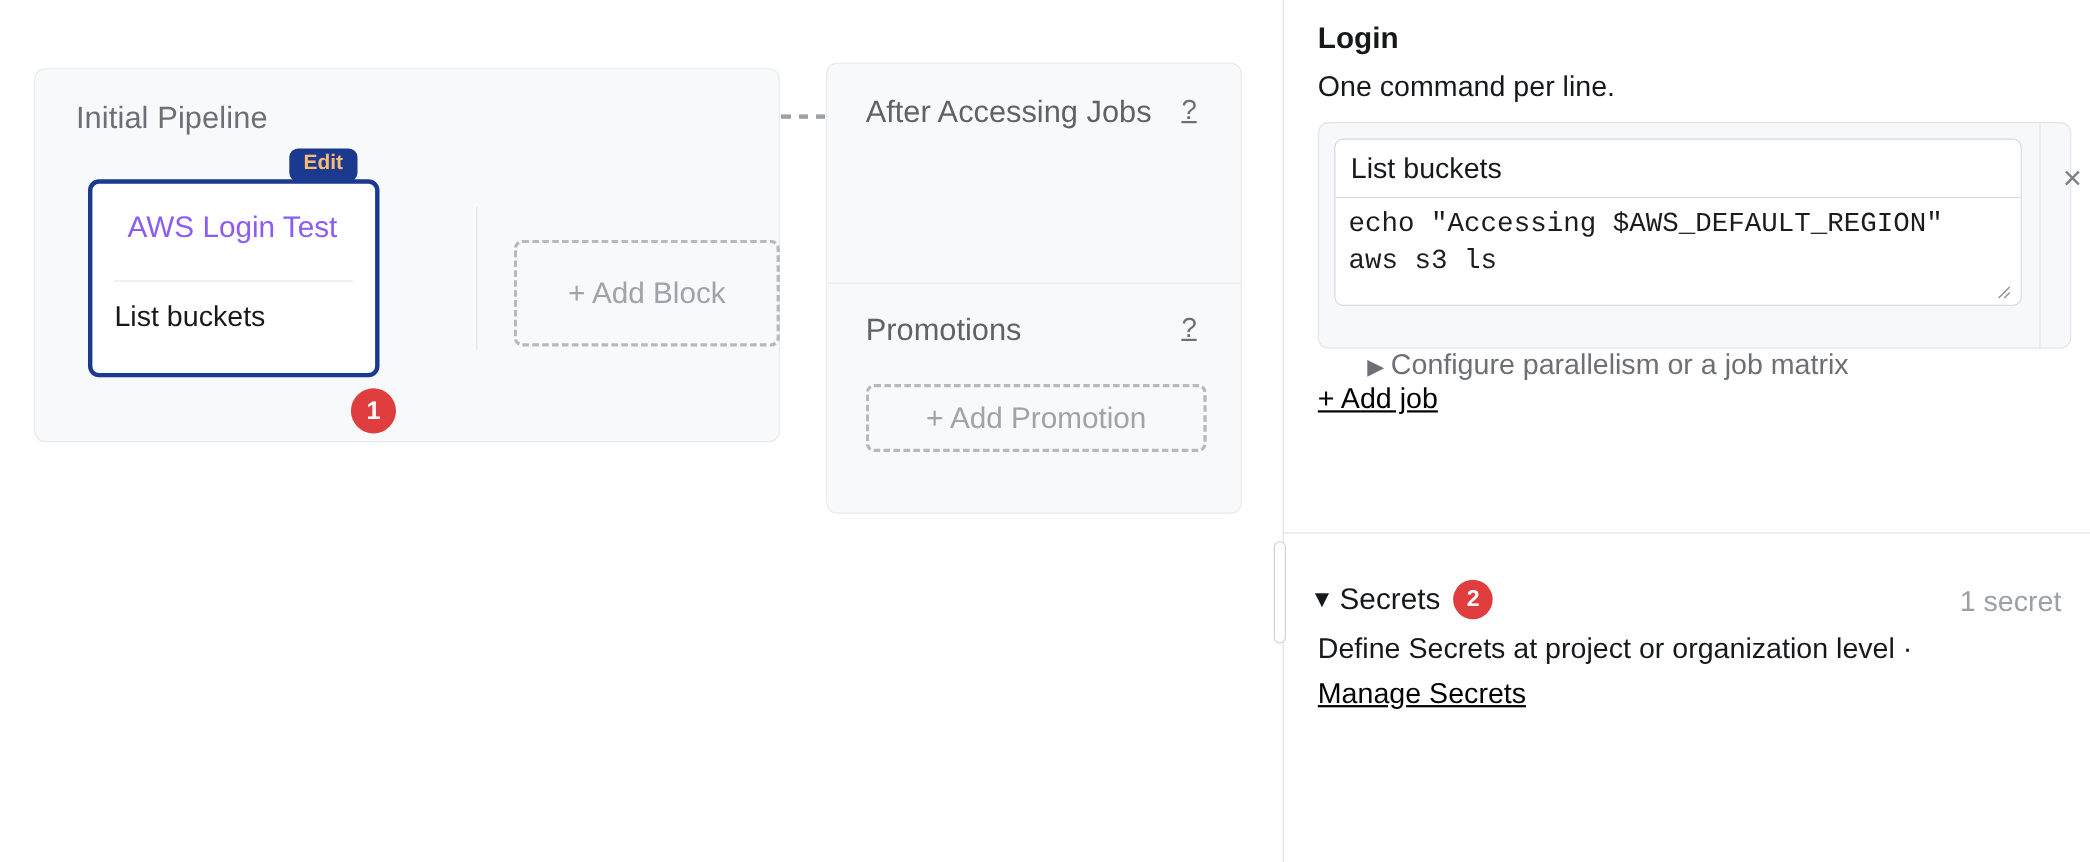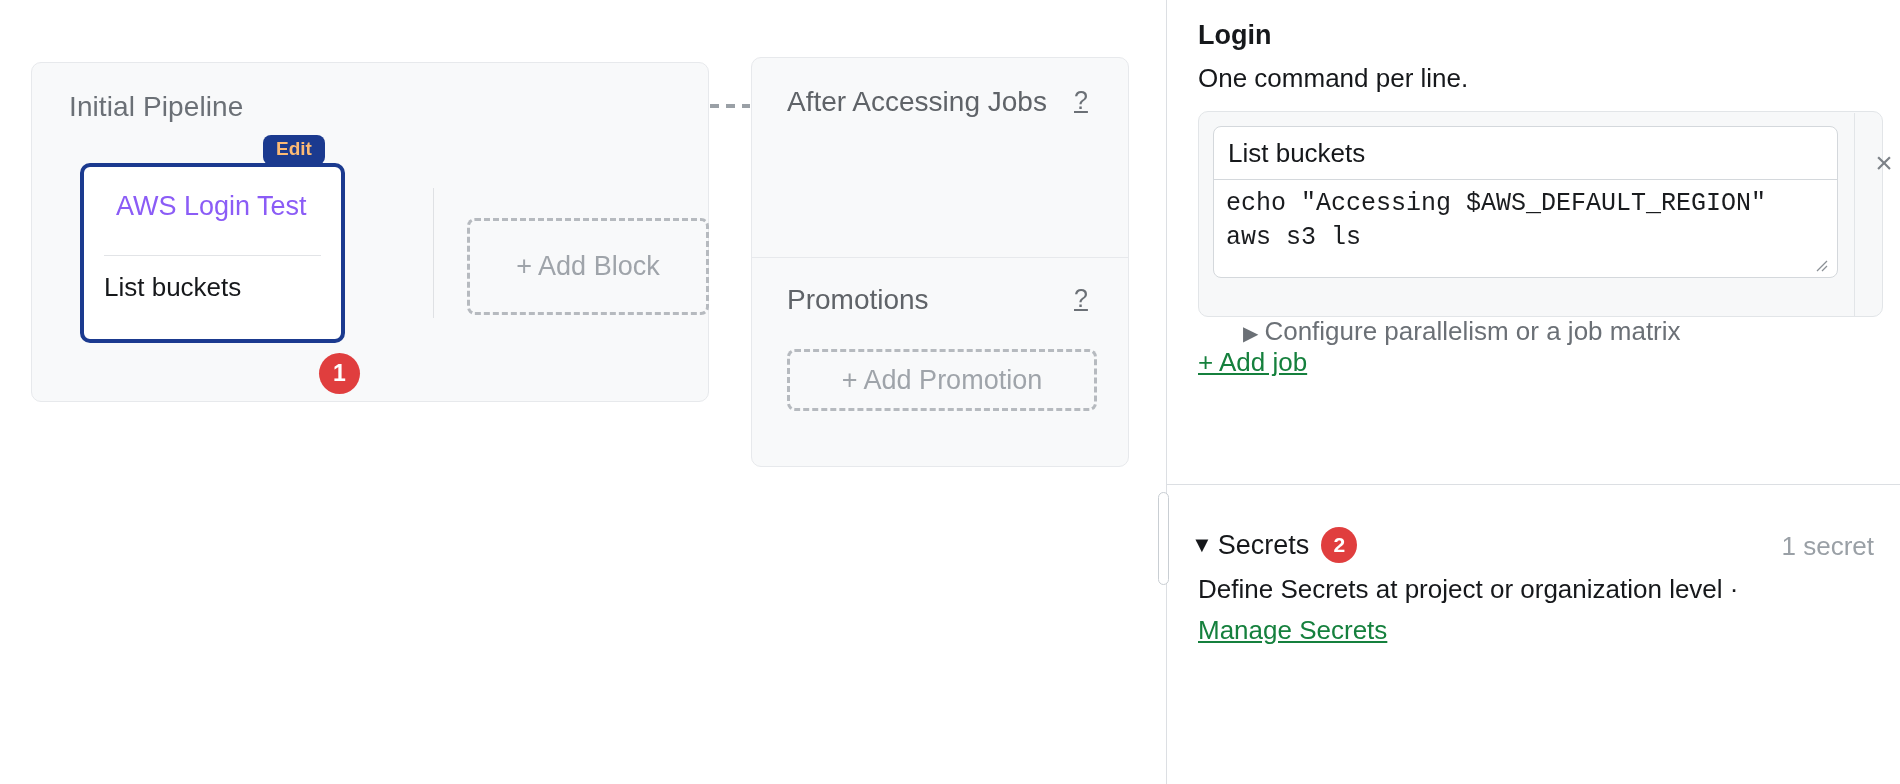--- a/index.html
+++ b/index.html
@@ -255,21 +255,21 @@
     color: #6b7076;
     cursor: pointer;
     white-space: nowrap;
     margin-top: 18px;
   }
   #parallelism .tri { font-size: 20px; margin-right: 6px; color: #6b7076; }
 
   .link {
     position: absolute;
     font-size: 26px;
-    color: #15803d;
+    color: #000000;
     text-decoration: underline;
     cursor: pointer;
     white-space: nowrap;
   }
   #add-job { left: 31px; top: 347px; }
 
   #panel-hdiv { position: absolute; left: 0; right: 0; top: 484px; height: 1px; background: #dcdfe3; }
 
   
   #scroll-thumb {

